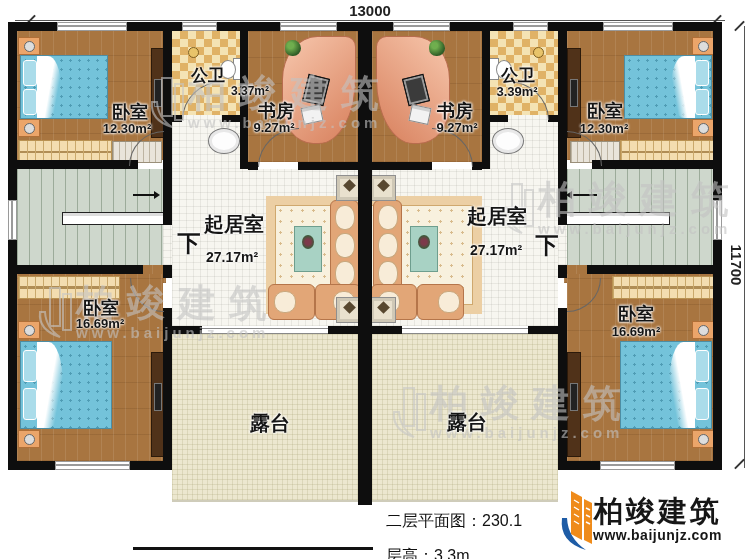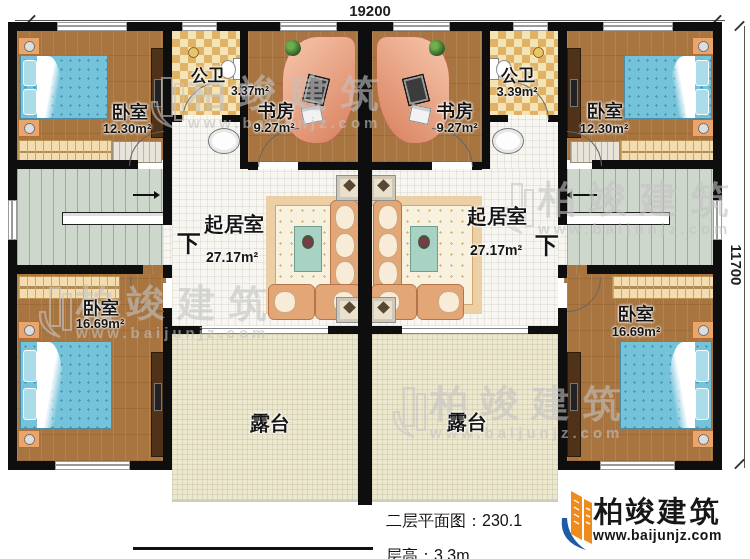--- a/index.html
+++ b/index.html
@@ -295,21 +295,21 @@
   <div class="abs nstand" style="left:692px;top:430px;width:20px;height:16px;">
       <i></i>
     </div>
   <div class="abs tvcab" style="left:567px;top:352px;width:12px;height:103px;">
       <i></i>
     </div>
 
   <div class="dimline" style="left:15px;top:20px;width:710px;height:1px;"></div>
   <div class="tick" style="left:24px;top:19px;"></div>
   <div class="tick" style="left:710px;top:19px;"></div>
-  <div class="dim" style="left:370px;top:2px;transform:translateX(-50%);font-size:15px;">19200</div>
+  <div class="dim" style="left:370px;top:2px;transform:translateX(-50%);font-size:15px;">13000</div>
   <div class="dimline" style="left:744px;top:26px;width:1px;height:442px;"></div>
   <div class="tick" style="left:733px;top:25px;"></div>
   <div class="tick" style="left:733px;top:463px;"></div>
   <div class="dim" style="left:736px;top:265px;transform:translate(-50%,-50%) rotate(90deg);font-size:15px;">11700</div>
 
   <div class="wm" style="left:146px;top:74px;">
     <svg width="42" height="56" viewBox="0 0 42 56">
         <path d="M6 28 Q4 46 26 53 Q12 44 11 28 Z" fill="none" stroke="#c6c6c6" stroke-width="2"></path>
         <rect x="16" y="4" width="10" height="38" fill="none" stroke="#c6c6c6" stroke-width="2"></rect>
         <rect x="29" y="10" width="8" height="36" fill="none" stroke="#c6c6c6" stroke-width="2"></rect>

